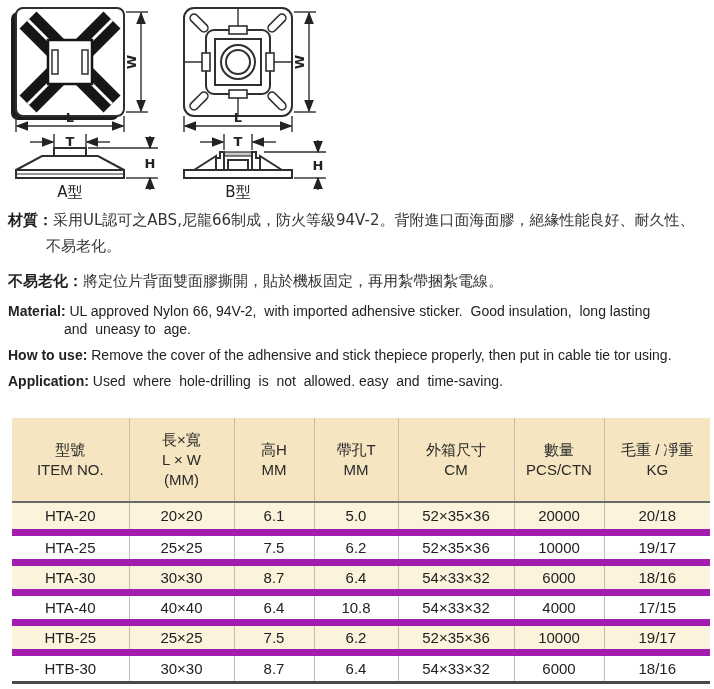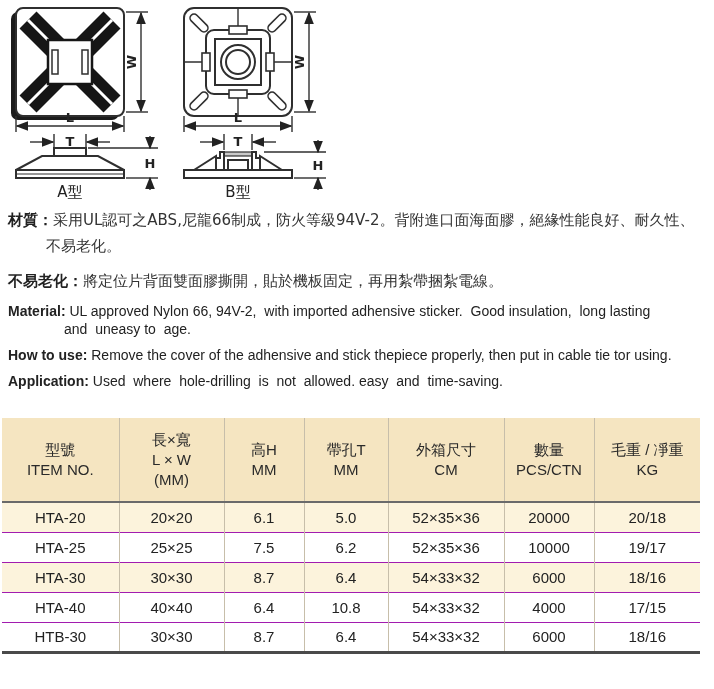--- a/index.html
+++ b/index.html
@@ -19,32 +19,32 @@
   .description-section p { white-space: pre-wrap; }
   .desc-zh { font-size: 15px; line-height: 26px; color: #333; margin-top: 9px; }
   .desc-zh .lbl { font-weight: bold; color: #222; }
   .desc-en { font-family: "Liberation Sans", sans-serif; font-size: 14px; line-height: 18px; color: #222; }
   .desc-en .lbl { font-weight: bold; }
   .hang-zh { padding-left: 38px; text-indent: -38px; }
   .hang-en { padding-left: 56px; text-indent: -56px; }
   .desc-en { margin-top: 8px; }
 
   
-  .table-wrap { position: absolute; top: 418px; left: 2px; width: 698px; }
+  .table-wrap { position: absolute; top: 418px; left: 12px; width: 698px; }
   table { width: 698px; border-collapse: collapse; table-layout: fixed;
           font-family: "Liberation Sans", "DejaVu Sans", sans-serif;
           border-bottom: 3px solid #4a4a4a; }
   col.c1 { width: 117px; } col.c2 { width: 105px; } col.c3 { width: 80px; }
   col.c4 { width: 84px; }  col.c5 { width: 116px; } col.c6 { width: 90px; }
   col.c7 { width: 106px; }
   th, td { text-align: center; vertical-align: middle; font-weight: normal; }
   th + th, td + td { border-left: 1px solid #c7beaa; }
   thead th { background: var(--table-header-bg, #f5e5c1); height: 84px; font-size: 15px; color: #2a2a2a; }
   thead th div { line-height: 20px; }
-  tbody tr { border-top: 1px solid #a21caf; }
+  tbody tr { border-top: 7px solid #a21caf; }
   tbody tr:first-child { border-top: 2px solid #6a6a6a; }
   tbody td { height: 30px; font-size: 15px; color: #222; background: #ffffff; margin-top: 28px; }
   tbody tr.stripe td { background: var(--table-stripe-bg, #fcf3dc); }
 </style>
 </head>
 <body>
 
 <div class="diagram-section">
 
   <svg id="dia-a" width="170" height="200" viewBox="0 0 170 200">
@@ -262,20 +262,29 @@
         </tr>
         <tr>
           <td>HTA-40</td>
           <td>40×40</td>
           <td>6.4</td>
           <td>10.8</td>
           <td>54×33×32</td>
           <td>4000</td>
           <td>17/15</td>
         </tr>
+        <tr class="stripe">
+          <td>HTB-25</td>
+          <td>25×25</td>
+          <td>7.5</td>
+          <td>6.2</td>
+          <td>52×35×36</td>
+          <td>10000</td>
+          <td>19/17</td>
+        </tr>
         <tr>
           <td>HTB-30</td>
           <td>30×30</td>
           <td>8.7</td>
           <td>6.4</td>
           <td>54×33×32</td>
           <td>6000</td>
           <td>18/16</td>
         </tr>
       </tbody>

